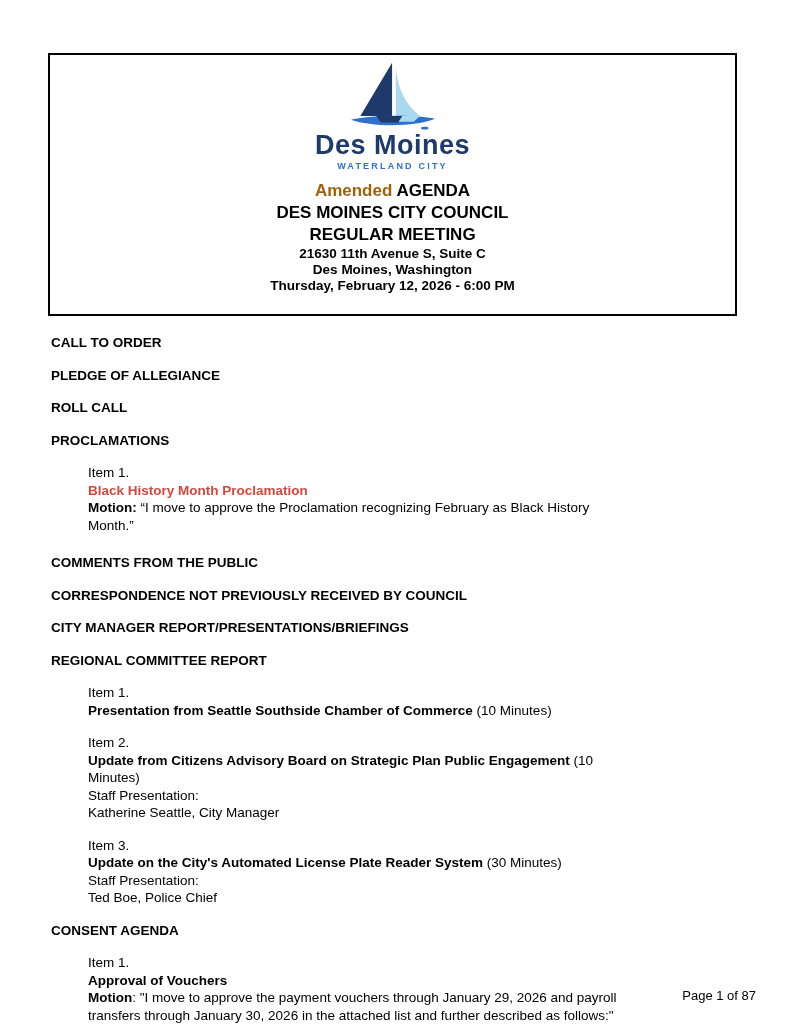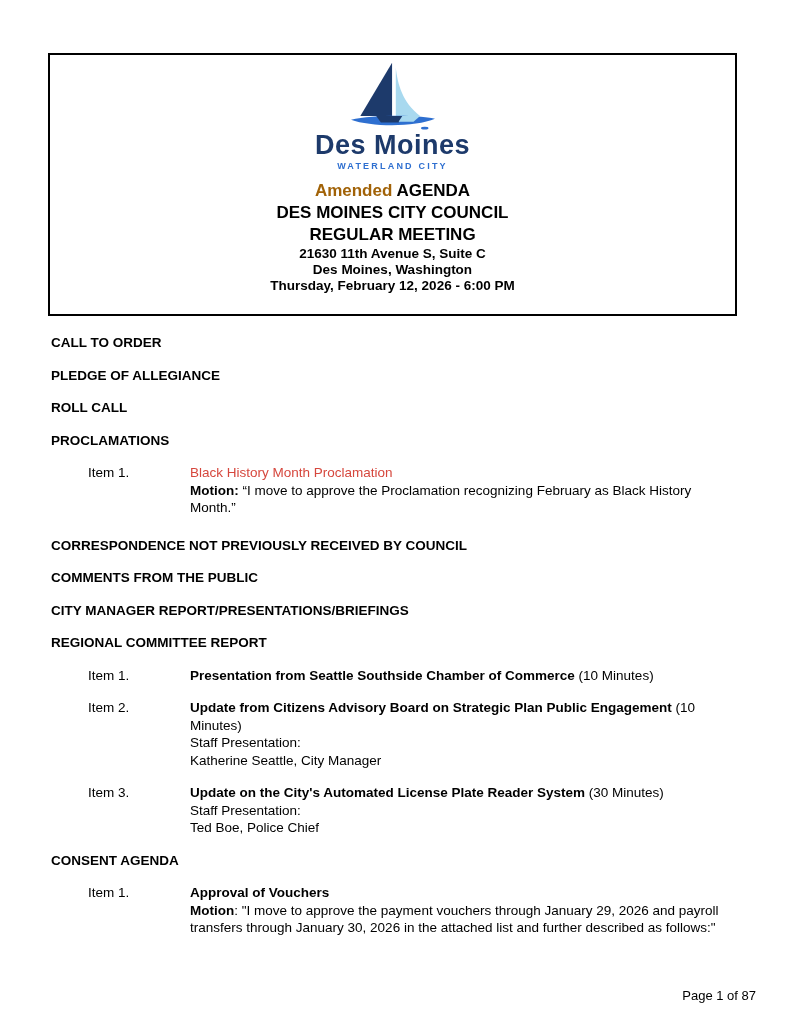--- a/index.html
+++ b/index.html
@@ -30,26 +30,26 @@
   }
   .title-block{margin-top:8px;font-weight:bold;font-size:17px;line-height:22px;}
   .red-text{color:#a16207;}
   .sub-block{font-weight:bold;font-size:13.5px;line-height:16px;}
   
   .doc-body{
     position:absolute;left:51px;top:334px;width:690px;
     font-size:13.5px;line-height:17.5px;
   }
   .section-heading{font-weight:bold;margin-bottom:15px;}
-  .item{display:flex;margin-bottom:15px;padding-left:37px;}
+  .item{display:flex;margin-bottom:15px;padding-left:37px;flex-direction:column;}
   .item.mb-lg{margin-bottom:20px;}
   .item-label{width:102px;flex:none;}
   .item-content{width:540px;}
   .bold{font-weight:bold;}
-  .title-red{color:#d6473d;font-weight:normal;}
+  .title-red{color:#d6473d;font-weight:bold;}
   
   .footer{
     position:absolute;top:988px;right:35px;
     font-size:13px;line-height:16px;
   }
 </style>
 </head>
 <body>
 
 <div class="page">
@@ -99,23 +99,23 @@
     <div class="section-heading">PROCLAMATIONS</div>
 
     <div class="item mb-lg">
       <div class="item-label">Item 1.</div>
       <div class="item-content">
         <div><span class="title-red">Black History Month Proclamation</span></div>
         <div><span class="bold">Motion:</span><span> “I move to approve the Proclamation recognizing February as Black History Month.”</span></div>
       </div>
     </div>
 
+    <div class="section-heading">COMMENTS FROM THE PUBLIC</div>
+
     <div class="section-heading">CORRESPONDENCE NOT PREVIOUSLY RECEIVED BY COUNCIL</div>
-
-    <div class="section-heading">COMMENTS FROM THE PUBLIC</div>
 
     <div class="section-heading">CITY MANAGER REPORT/PRESENTATIONS/BRIEFINGS</div>
 
     <div class="section-heading">REGIONAL COMMITTEE REPORT</div>
 
     <div class="item">
       <div class="item-label">Item 1.</div>
       <div class="item-content">
         <div><span class="bold">Presentation from Seattle Southside Chamber of Commerce</span><span> (10 Minutes)</span></div>
       </div>

